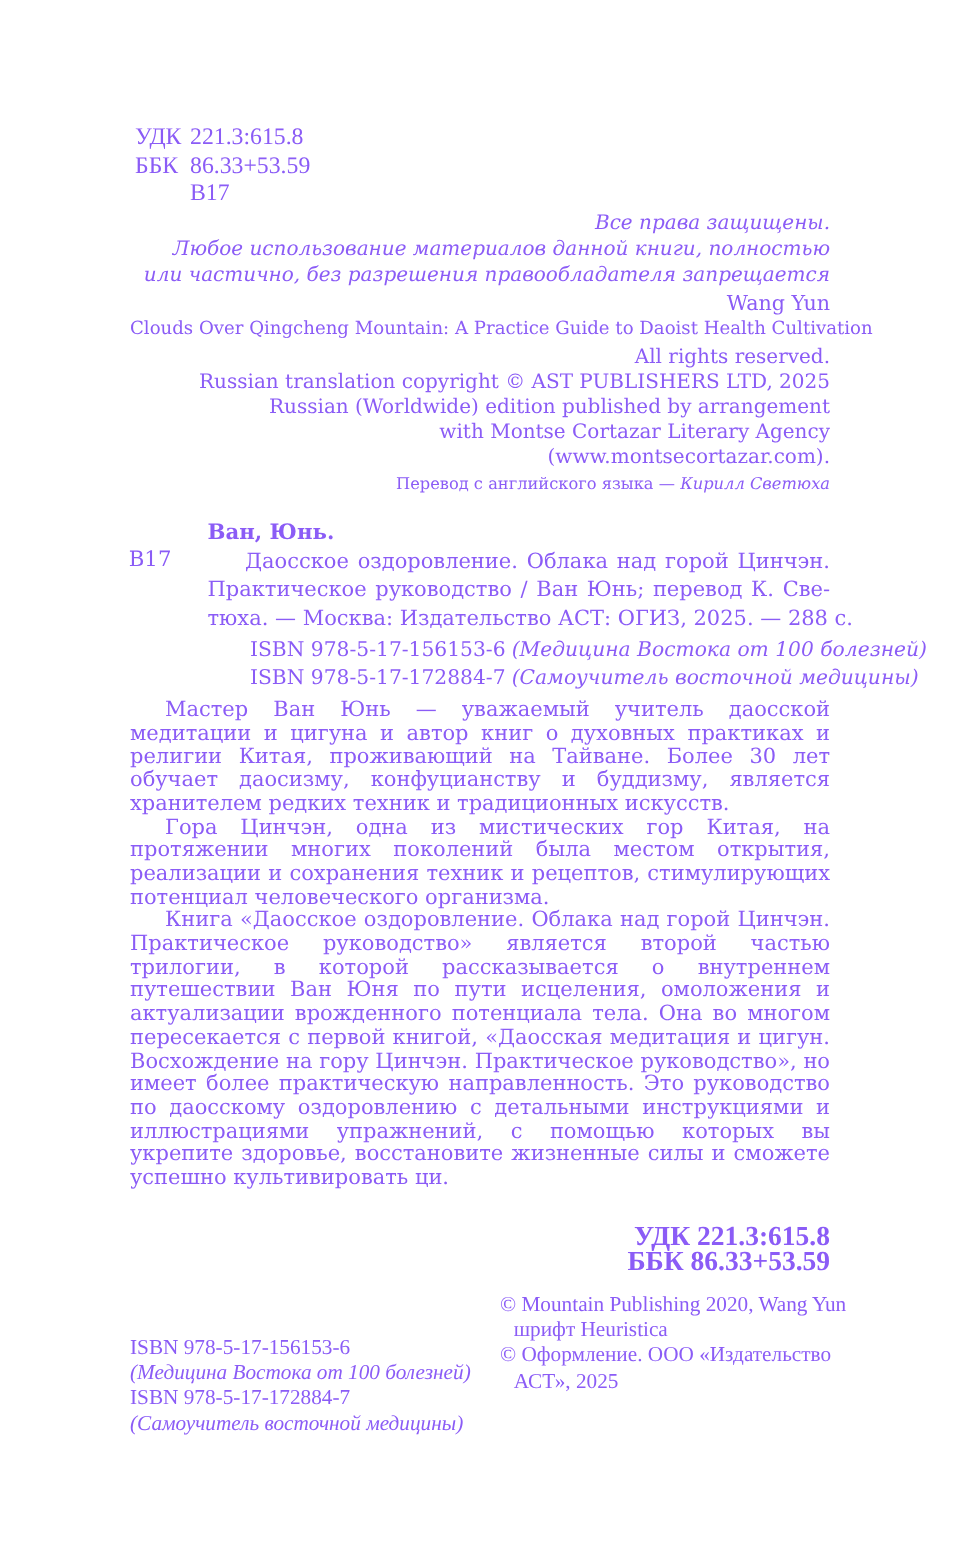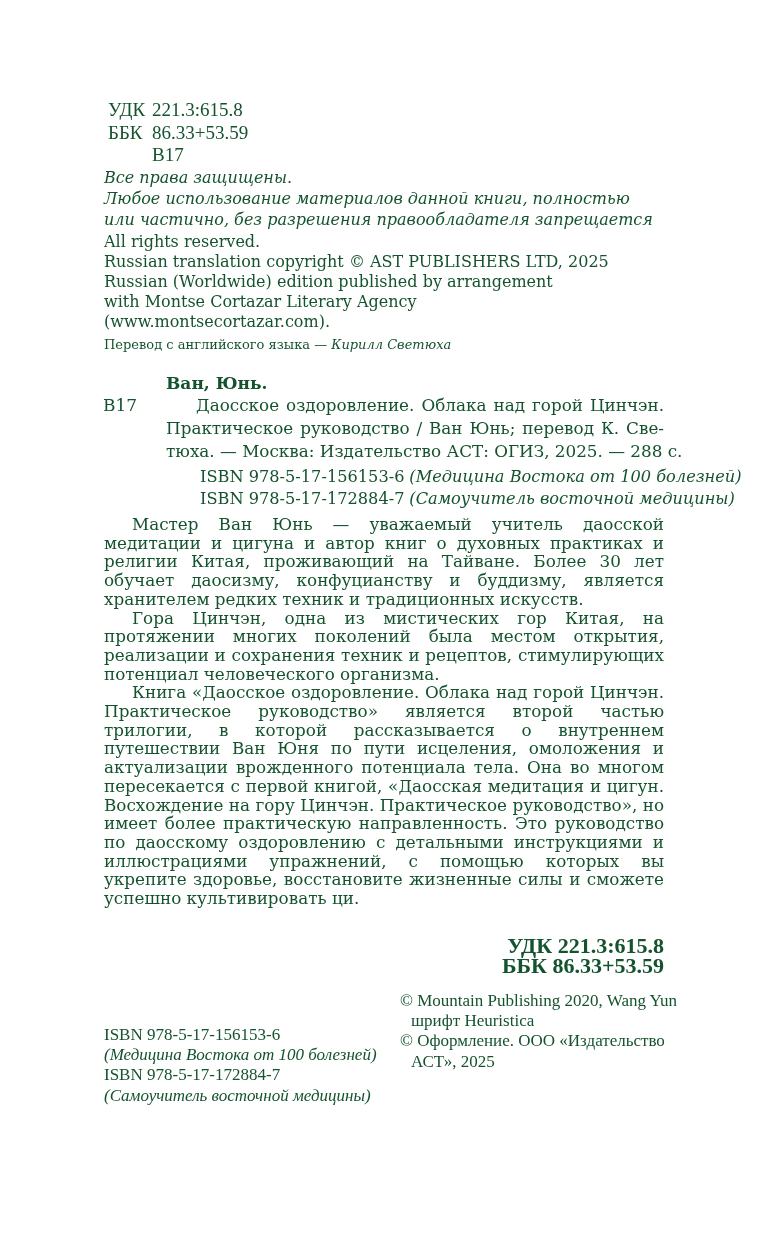--- a/index.html
+++ b/index.html
@@ -1,38 +1,38 @@
 <!DOCTYPE html>
 <html lang="ru"><head>
 <meta charset="utf-8">
 <style>
   html, body { margin: 0; padding: 0; background: #ffffff; }
   .page {
     position: relative;
     width: 768px;
     height: 1240px;
     background: #ffffff;
-    color: #14532d;
+    color: #8b5cf6;
     font-family: "DejaVu Serif", "Liberation Serif", serif;
     overflow: hidden;
   }
   .content {
     position: absolute;
     left: 104px;
     top: 99px;
     width: 560px;
   }
 
   
   .top-codes { font-size: 19px; line-height: 22.5px; font-family: "Liberation Serif", serif; }
   .code-row { display: flex; margin-left: 4px; }
   .code-row .lbl { width: 44px; flex: 0 0 44px; }
 
   
-  .centered { text-align: left; }
+  .centered { text-align: right; }
   .rights-notice { font-style: italic; font-size: 16px; line-height: 21px; white-space: nowrap; }
   .orig-block { margin-top: 3px; }
   .orig-author { font-size: 16.5px; line-height: 20px; }
   .orig-title { font-size: 14.5px; line-height: 20px; white-space: nowrap; }
   .copyright-en { margin-top: 2px; font-size: 16px; line-height: 20px; white-space: nowrap; }
   .translation { margin-top: 2px; font-size: 13px; line-height: 21px; white-space: nowrap; }
   .translation .translator { font-style: italic; }
 
   
   .catalog-heading {
@@ -108,20 +108,24 @@
         <span class="val">В17</span>
       </div>
     </div>
 
     <div class="rights-notice centered">
       <div>Все права защищены.</div>
       <div>Любое использование материалов данной книги, полностью</div>
       <div>или частично, без разрешения правообладателя запрещается</div>
     </div>
 
+    <div class="orig-block centered">
+      <div class="orig-author">Wang Yun</div>
+      <div class="orig-title">Clouds Over Qingcheng Mountain: A Practice Guide to Daoist Health Cultivation</div>
+    </div>
 
     <div class="copyright-en centered">
       <div>All rights reserved.</div>
       <div>Russian translation copyright © AST PUBLISHERS LTD, 2025</div>
       <div>Russian (Worldwide) edition published by arrangement</div>
       <div>with Montse Cortazar Literary Agency</div>
       <div>(www.montsecortazar.com).</div>
     </div>
 
     <div class="translation centered">

